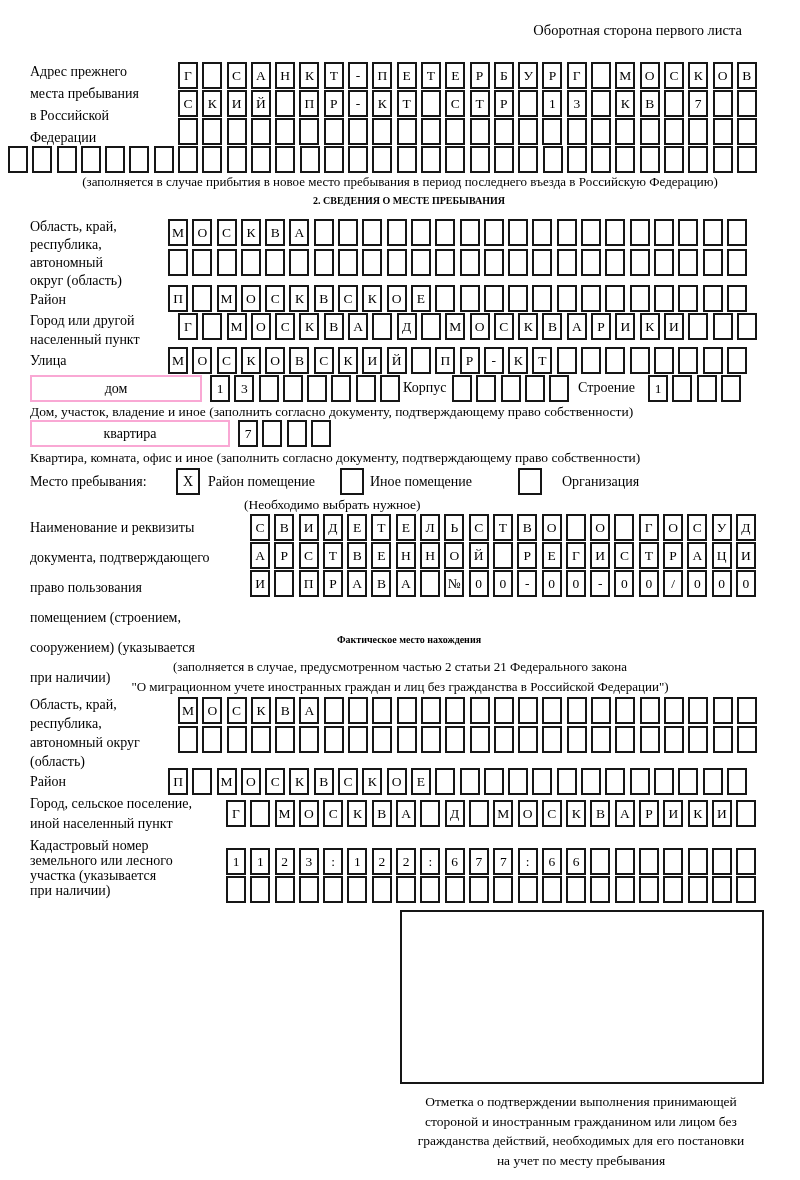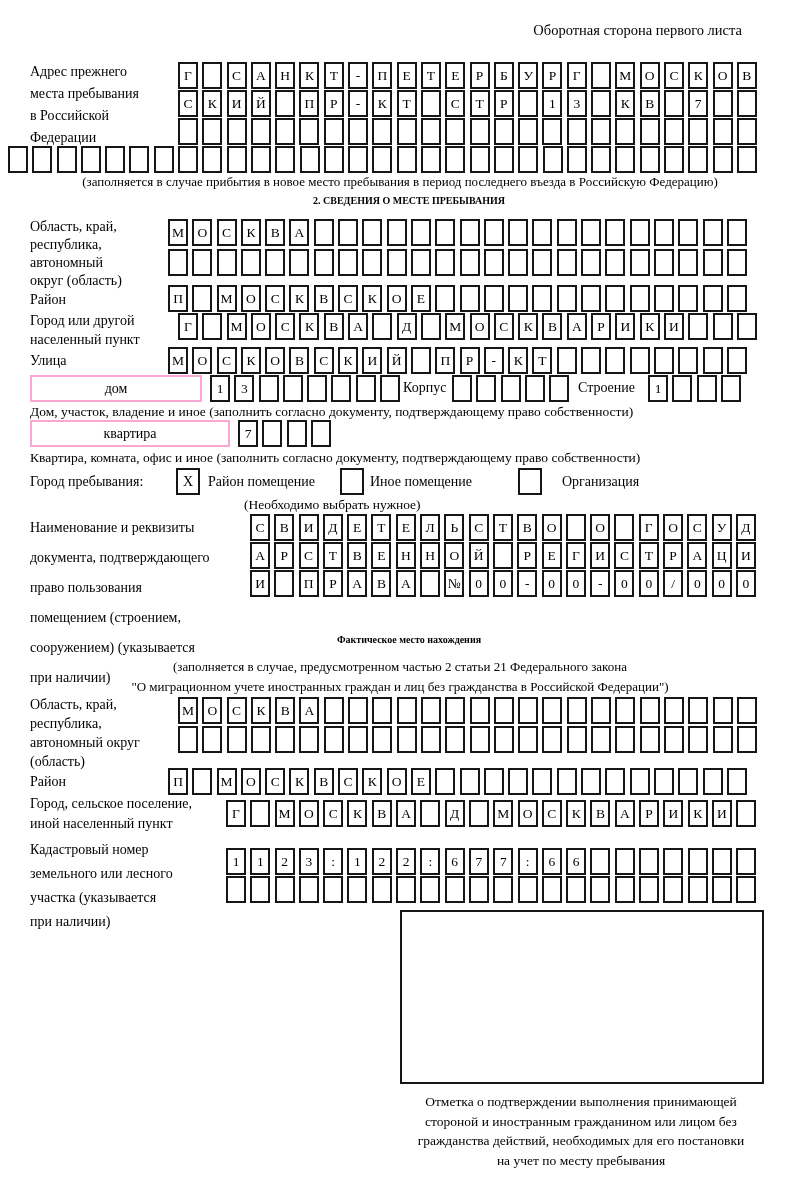--- a/index.html
+++ b/index.html
@@ -317,21 +317,21 @@
 
   <div class="widebox" style="left:30px; top:420px; width:200px;">квартира</div>
   <div class="cellrow" style="left:238px; top:420px;">
       <span class="cell">7</span>
       <span class="cell"></span>
       <span class="cell"></span>
       <span class="cell"></span>
     </div>
   <div class="note" style="left:30px; top:450px; font-size:13.5px;">Квартира, комната, офис и иное (заполнить согласно документу, подтверждающему право собственности)</div>
 
-  <div class="lbl" style="left:30px; top:471px;">Город пребывания:</div>
+  <div class="lbl" style="left:30px; top:471px;">Место пребывания:</div>
   <div class="checkbox" style="left:176px; top:468px;">X</div>
   <div class="lbl" style="left:208px; top:471px;">Район помещение</div>
   <div class="checkbox" style="left:340px; top:468px;"></div>
   <div class="lbl" style="left:370px; top:471px;">Иное помещение</div>
   <div class="checkbox" style="left:518px; top:468px;"></div>
   <div class="lbl" style="left:562px; top:471px;">Организация</div>
   <div class="note" style="left:244px; top:497px; font-size:13.5px;">(Необходимо выбрать нужное)</div>
 
   <div class="lbl" style="left:30px; top:513px; line-height:30px;">Наименование и реквизиты
 документа, подтверждающего
@@ -518,21 +518,21 @@
       <span class="cell">К</span>
       <span class="cell">В</span>
       <span class="cell">А</span>
       <span class="cell">Р</span>
       <span class="cell">И</span>
       <span class="cell">К</span>
       <span class="cell">И</span>
       <span class="cell"></span>
     </div>
 
-  <div class="lbl" style="left:30px; top:838px; line-height:24px;">Кадастровый номер
+  <div class="lbl" style="left:30px; top:838px; line-height:15px;">Кадастровый номер
 земельного или лесного
 участка (указывается
 при наличии)</div>
   <div class="cellrow" style="left:226px; top:848px;">
       <span class="cell">1</span>
       <span class="cell">1</span>
       <span class="cell">2</span>
       <span class="cell">3</span>
       <span class="cell">:</span>
       <span class="cell">1</span>

